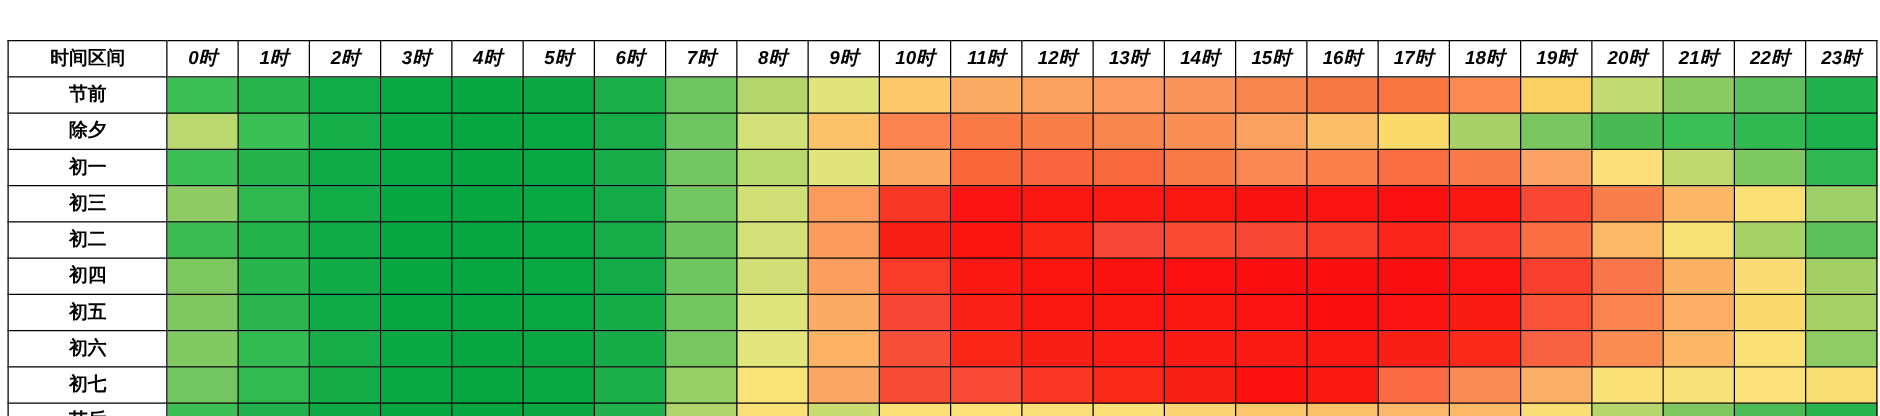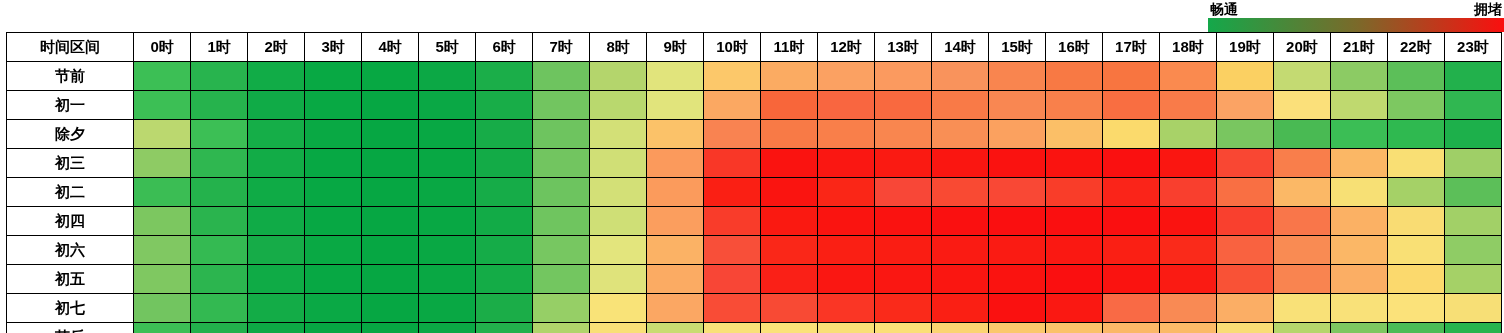--- a/index.html
+++ b/index.html
@@ -76,48 +76,41 @@
     background: #ffffff;
     color: #000000;
     font-size: 15px;
     font-weight: bold;
     text-align: center;
     vertical-align: middle;
     line-height: 28px;
     white-space: nowrap;
   }
   th.corner-head { width: 127px; }
-  th.hour-head   { width: 56.9px; }
+  th.hour-head   { width: 56.9px; font-style: italic; }
   td.row-head {
     background: #ffffff;
     color: #000000;
     font-size: 15px;
     font-weight: bold;
     text-align: center;
     vertical-align: middle;
     line-height: 28px;
     white-space: nowrap;
     width: 127px;
   }
   td.cell {
     width: 56.9px;
   }
 </style>
 </head>
 <body>
 
 <div class="page">
 
-  <div class="legend">
-    <div class="legend-labels">
-      <span class="legend-label left">畅通</span>
-      <span class="legend-label right">拥堵</span>
-    </div>
-    <div class="legend-bar" id="legend-bar" style="background: linear-gradient(to right, rgb(20, 168, 74) 0%, rgb(122, 106, 42) 50%, rgb(250, 15, 15) 100%);"></div>
-  </div>
 
   <div class="grid-wrap">
     <table class="grid" id="heat-table">
       <thead>
         <tr>
           <th class="corner-head">时间区间</th>
         <th class="hour-head">0时</th>
             <th class="hour-head">1时</th>
             <th class="hour-head">2时</th>
             <th class="hour-head">3时</th>
@@ -165,20 +158,47 @@
             <td class="cell" title="节前 16时" style="background: rgb(248, 121, 68);"></td>
             <td class="cell" title="节前 17时" style="background: rgb(248, 117, 64);"></td>
             <td class="cell" title="节前 18时" style="background: rgb(250, 138, 79);"></td>
             <td class="cell" title="节前 19时" style="background: rgb(251, 208, 98);"></td>
             <td class="cell" title="节前 20时" style="background: rgb(196, 218, 114);"></td>
             <td class="cell" title="节前 21时" style="background: rgb(140, 203, 100);"></td>
             <td class="cell" title="节前 22时" style="background: rgb(92, 191, 89);"></td>
             <td class="cell" title="节前 23时" style="background: rgb(34, 177, 76);"></td>
           </tr>
           <tr>
+            <td class="row-head">除夕</td>
+            <td class="cell" title="除夕 0时" style="background: rgb(187, 216, 111);"></td>
+            <td class="cell" title="除夕 1时" style="background: rgb(60, 191, 85);"></td>
+            <td class="cell" title="除夕 2时" style="background: rgb(21, 174, 72);"></td>
+            <td class="cell" title="除夕 3时" style="background: rgb(9, 169, 68);"></td>
+            <td class="cell" title="除夕 4时" style="background: rgb(6, 167, 67);"></td>
+            <td class="cell" title="除夕 5时" style="background: rgb(8, 168, 68);"></td>
+            <td class="cell" title="除夕 6时" style="background: rgb(23, 172, 72);"></td>
+            <td class="cell" title="除夕 7时" style="background: rgb(110, 196, 95);"></td>
+            <td class="cell" title="除夕 8时" style="background: rgb(211, 224, 119);"></td>
+            <td class="cell" title="除夕 9时" style="background: rgb(251, 194, 105);"></td>
+            <td class="cell" title="除夕 10时" style="background: rgb(249, 131, 81);"></td>
+            <td class="cell" title="除夕 11时" style="background: rgb(248, 122, 70);"></td>
+            <td class="cell" title="除夕 12时" style="background: rgb(249, 127, 74);"></td>
+            <td class="cell" title="除夕 13时" style="background: rgb(249, 134, 79);"></td>
+            <td class="cell" title="除夕 14时" style="background: rgb(249, 143, 85);"></td>
+            <td class="cell" title="除夕 15时" style="background: rgb(251, 161, 95);"></td>
+            <td class="cell" title="除夕 16时" style="background: rgb(251, 191, 103);"></td>
+            <td class="cell" title="除夕 17时" style="background: rgb(251, 218, 108);"></td>
+            <td class="cell" title="除夕 18时" style="background: rgb(168, 210, 104);"></td>
+            <td class="cell" title="除夕 19时" style="background: rgb(121, 198, 96);"></td>
+            <td class="cell" title="除夕 20时" style="background: rgb(73, 186, 83);"></td>
+            <td class="cell" title="除夕 21时" style="background: rgb(59, 190, 85);"></td>
+            <td class="cell" title="除夕 22时" style="background: rgb(47, 185, 80);"></td>
+            <td class="cell" title="除夕 23时" style="background: rgb(29, 176, 75);"></td>
+          </tr>
+          <tr>
             <td class="row-head">初一</td>
             <td class="cell" title="初一 0时" style="background: rgb(60, 191, 85);"></td>
             <td class="cell" title="初一 1时" style="background: rgb(38, 179, 77);"></td>
             <td class="cell" title="初一 2时" style="background: rgb(16, 171, 71);"></td>
             <td class="cell" title="初一 3时" style="background: rgb(8, 169, 68);"></td>
             <td class="cell" title="初一 4时" style="background: rgb(6, 167, 67);"></td>
             <td class="cell" title="初一 5时" style="background: rgb(10, 168, 69);"></td>
             <td class="cell" title="初一 6时" style="background: rgb(24, 173, 72);"></td>
             <td class="cell" title="初一 7时" style="background: rgb(114, 197, 96);"></td>
             <td class="cell" title="初一 8时" style="background: rgb(185, 216, 110);"></td>
@@ -192,47 +212,20 @@
             <td class="cell" title="初一 16时" style="background: rgb(249, 128, 75);"></td>
             <td class="cell" title="初一 17时" style="background: rgb(249, 110, 65);"></td>
             <td class="cell" title="初一 18时" style="background: rgb(249, 123, 73);"></td>
             <td class="cell" title="初一 19时" style="background: rgb(251, 163, 100);"></td>
             <td class="cell" title="初一 20时" style="background: rgb(251, 224, 122);"></td>
             <td class="cell" title="初一 21时" style="background: rgb(191, 217, 111);"></td>
             <td class="cell" title="初一 22时" style="background: rgb(125, 200, 97);"></td>
             <td class="cell" title="初一 23时" style="background: rgb(48, 183, 81);"></td>
           </tr>
           <tr>
-            <td class="row-head">除夕</td>
-            <td class="cell" title="除夕 0时" style="background: rgb(187, 216, 111);"></td>
-            <td class="cell" title="除夕 1时" style="background: rgb(60, 191, 85);"></td>
-            <td class="cell" title="除夕 2时" style="background: rgb(21, 174, 72);"></td>
-            <td class="cell" title="除夕 3时" style="background: rgb(9, 169, 68);"></td>
-            <td class="cell" title="除夕 4时" style="background: rgb(6, 167, 67);"></td>
-            <td class="cell" title="除夕 5时" style="background: rgb(8, 168, 68);"></td>
-            <td class="cell" title="除夕 6时" style="background: rgb(23, 172, 72);"></td>
-            <td class="cell" title="除夕 7时" style="background: rgb(110, 196, 95);"></td>
-            <td class="cell" title="除夕 8时" style="background: rgb(211, 224, 119);"></td>
-            <td class="cell" title="除夕 9时" style="background: rgb(251, 194, 105);"></td>
-            <td class="cell" title="除夕 10时" style="background: rgb(249, 131, 81);"></td>
-            <td class="cell" title="除夕 11时" style="background: rgb(248, 122, 70);"></td>
-            <td class="cell" title="除夕 12时" style="background: rgb(249, 127, 74);"></td>
-            <td class="cell" title="除夕 13时" style="background: rgb(249, 134, 79);"></td>
-            <td class="cell" title="除夕 14时" style="background: rgb(249, 143, 85);"></td>
-            <td class="cell" title="除夕 15时" style="background: rgb(251, 161, 95);"></td>
-            <td class="cell" title="除夕 16时" style="background: rgb(251, 191, 103);"></td>
-            <td class="cell" title="除夕 17时" style="background: rgb(251, 218, 108);"></td>
-            <td class="cell" title="除夕 18时" style="background: rgb(168, 210, 104);"></td>
-            <td class="cell" title="除夕 19时" style="background: rgb(121, 198, 96);"></td>
-            <td class="cell" title="除夕 20时" style="background: rgb(73, 186, 83);"></td>
-            <td class="cell" title="除夕 21时" style="background: rgb(59, 190, 85);"></td>
-            <td class="cell" title="除夕 22时" style="background: rgb(47, 185, 80);"></td>
-            <td class="cell" title="除夕 23时" style="background: rgb(29, 176, 75);"></td>
-          </tr>
-          <tr>
             <td class="row-head">初三</td>
             <td class="cell" title="初三 0时" style="background: rgb(142, 203, 100);"></td>
             <td class="cell" title="初三 1时" style="background: rgb(47, 183, 80);"></td>
             <td class="cell" title="初三 2时" style="background: rgb(18, 172, 71);"></td>
             <td class="cell" title="初三 3时" style="background: rgb(7, 168, 68);"></td>
             <td class="cell" title="初三 4时" style="background: rgb(6, 167, 67);"></td>
             <td class="cell" title="初三 5时" style="background: rgb(8, 168, 68);"></td>
             <td class="cell" title="初三 6时" style="background: rgb(19, 171, 71);"></td>
             <td class="cell" title="初三 7时" style="background: rgb(114, 197, 96);"></td>
             <td class="cell" title="初三 8时" style="background: rgb(208, 223, 118);"></td>
@@ -300,20 +293,47 @@
             <td class="cell" title="初四 16时" style="background: rgb(250, 15, 16);"></td>
             <td class="cell" title="初四 17时" style="background: rgb(250, 15, 16);"></td>
             <td class="cell" title="初四 18时" style="background: rgb(250, 19, 16);"></td>
             <td class="cell" title="初四 19时" style="background: rgb(249, 64, 46);"></td>
             <td class="cell" title="初四 20时" style="background: rgb(249, 118, 74);"></td>
             <td class="cell" title="初四 21时" style="background: rgb(251, 177, 100);"></td>
             <td class="cell" title="初四 22时" style="background: rgb(249, 220, 115);"></td>
             <td class="cell" title="初四 23时" style="background: rgb(162, 208, 103);"></td>
           </tr>
           <tr>
+            <td class="row-head">初五</td>
+            <td class="cell" title="初五 0时" style="background: rgb(127, 200, 97);"></td>
+            <td class="cell" title="初五 1时" style="background: rgb(44, 181, 79);"></td>
+            <td class="cell" title="初五 2时" style="background: rgb(15, 171, 70);"></td>
+            <td class="cell" title="初五 3时" style="background: rgb(7, 168, 68);"></td>
+            <td class="cell" title="初五 4时" style="background: rgb(6, 167, 67);"></td>
+            <td class="cell" title="初五 5时" style="background: rgb(9, 168, 68);"></td>
+            <td class="cell" title="初五 6时" style="background: rgb(20, 172, 71);"></td>
+            <td class="cell" title="初五 7时" style="background: rgb(115, 198, 96);"></td>
+            <td class="cell" title="初五 8时" style="background: rgb(223, 227, 123);"></td>
+            <td class="cell" title="初五 9时" style="background: rgb(251, 171, 99);"></td>
+            <td class="cell" title="初五 10时" style="background: rgb(248, 70, 54);"></td>
+            <td class="cell" title="初五 11时" style="background: rgb(250, 32, 23);"></td>
+            <td class="cell" title="初五 12时" style="background: rgb(250, 23, 18);"></td>
+            <td class="cell" title="初五 13时" style="background: rgb(250, 23, 18);"></td>
+            <td class="cell" title="初五 14时" style="background: rgb(250, 22, 17);"></td>
+            <td class="cell" title="初五 15时" style="background: rgb(250, 19, 16);"></td>
+            <td class="cell" title="初五 16时" style="background: rgb(250, 15, 16);"></td>
+            <td class="cell" title="初五 17时" style="background: rgb(250, 19, 16);"></td>
+            <td class="cell" title="初五 18时" style="background: rgb(250, 27, 19);"></td>
+            <td class="cell" title="初五 19时" style="background: rgb(249, 82, 54);"></td>
+            <td class="cell" title="初五 20时" style="background: rgb(249, 132, 80);"></td>
+            <td class="cell" title="初五 21时" style="background: rgb(251, 174, 100);"></td>
+            <td class="cell" title="初五 22时" style="background: rgb(251, 217, 109);"></td>
+            <td class="cell" title="初五 23时" style="background: rgb(165, 209, 103);"></td>
+          </tr>
+          <tr>
             <td class="row-head">初六</td>
             <td class="cell" title="初六 0时" style="background: rgb(128, 200, 98);"></td>
             <td class="cell" title="初六 1时" style="background: rgb(52, 186, 82);"></td>
             <td class="cell" title="初六 2时" style="background: rgb(22, 172, 72);"></td>
             <td class="cell" title="初六 3时" style="background: rgb(9, 169, 68);"></td>
             <td class="cell" title="初六 4时" style="background: rgb(6, 167, 67);"></td>
             <td class="cell" title="初六 5时" style="background: rgb(9, 168, 68);"></td>
             <td class="cell" title="初六 6时" style="background: rgb(21, 172, 72);"></td>
             <td class="cell" title="初六 7时" style="background: rgb(119, 199, 97);"></td>
             <td class="cell" title="初六 8时" style="background: rgb(227, 229, 125);"></td>
@@ -327,47 +347,20 @@
             <td class="cell" title="初六 16时" style="background: rgb(250, 24, 18);"></td>
             <td class="cell" title="初六 17时" style="background: rgb(250, 31, 20);"></td>
             <td class="cell" title="初六 18时" style="background: rgb(250, 42, 26);"></td>
             <td class="cell" title="初六 19时" style="background: rgb(249, 98, 64);"></td>
             <td class="cell" title="初六 20时" style="background: rgb(249, 139, 83);"></td>
             <td class="cell" title="初六 21时" style="background: rgb(251, 183, 102);"></td>
             <td class="cell" title="初六 22时" style="background: rgb(249, 224, 117);"></td>
             <td class="cell" title="初六 23时" style="background: rgb(143, 204, 101);"></td>
           </tr>
           <tr>
-            <td class="row-head">初五</td>
-            <td class="cell" title="初五 0时" style="background: rgb(127, 200, 97);"></td>
-            <td class="cell" title="初五 1时" style="background: rgb(44, 181, 79);"></td>
-            <td class="cell" title="初五 2时" style="background: rgb(15, 171, 70);"></td>
-            <td class="cell" title="初五 3时" style="background: rgb(7, 168, 68);"></td>
-            <td class="cell" title="初五 4时" style="background: rgb(6, 167, 67);"></td>
-            <td class="cell" title="初五 5时" style="background: rgb(9, 168, 68);"></td>
-            <td class="cell" title="初五 6时" style="background: rgb(20, 172, 71);"></td>
-            <td class="cell" title="初五 7时" style="background: rgb(115, 198, 96);"></td>
-            <td class="cell" title="初五 8时" style="background: rgb(223, 227, 123);"></td>
-            <td class="cell" title="初五 9时" style="background: rgb(251, 171, 99);"></td>
-            <td class="cell" title="初五 10时" style="background: rgb(248, 70, 54);"></td>
-            <td class="cell" title="初五 11时" style="background: rgb(250, 32, 23);"></td>
-            <td class="cell" title="初五 12时" style="background: rgb(250, 23, 18);"></td>
-            <td class="cell" title="初五 13时" style="background: rgb(250, 23, 18);"></td>
-            <td class="cell" title="初五 14时" style="background: rgb(250, 22, 17);"></td>
-            <td class="cell" title="初五 15时" style="background: rgb(250, 19, 16);"></td>
-            <td class="cell" title="初五 16时" style="background: rgb(250, 15, 16);"></td>
-            <td class="cell" title="初五 17时" style="background: rgb(250, 19, 16);"></td>
-            <td class="cell" title="初五 18时" style="background: rgb(250, 27, 19);"></td>
-            <td class="cell" title="初五 19时" style="background: rgb(249, 82, 54);"></td>
-            <td class="cell" title="初五 20时" style="background: rgb(249, 132, 80);"></td>
-            <td class="cell" title="初五 21时" style="background: rgb(251, 174, 100);"></td>
-            <td class="cell" title="初五 22时" style="background: rgb(251, 217, 109);"></td>
-            <td class="cell" title="初五 23时" style="background: rgb(165, 209, 103);"></td>
-          </tr>
-          <tr>
             <td class="row-head">初七</td>
             <td class="cell" title="初七 0时" style="background: rgb(114, 197, 96);"></td>
             <td class="cell" title="初七 1时" style="background: rgb(51, 185, 81);"></td>
             <td class="cell" title="初七 2时" style="background: rgb(19, 172, 71);"></td>
             <td class="cell" title="初七 3时" style="background: rgb(10, 169, 69);"></td>
             <td class="cell" title="初七 4时" style="background: rgb(6, 167, 67);"></td>
             <td class="cell" title="初七 5时" style="background: rgb(9, 168, 68);"></td>
             <td class="cell" title="初七 6时" style="background: rgb(27, 173, 72);"></td>
             <td class="cell" title="初七 7时" style="background: rgb(150, 207, 102);"></td>
             <td class="cell" title="初七 8时" style="background: rgb(249, 227, 120);"></td>

